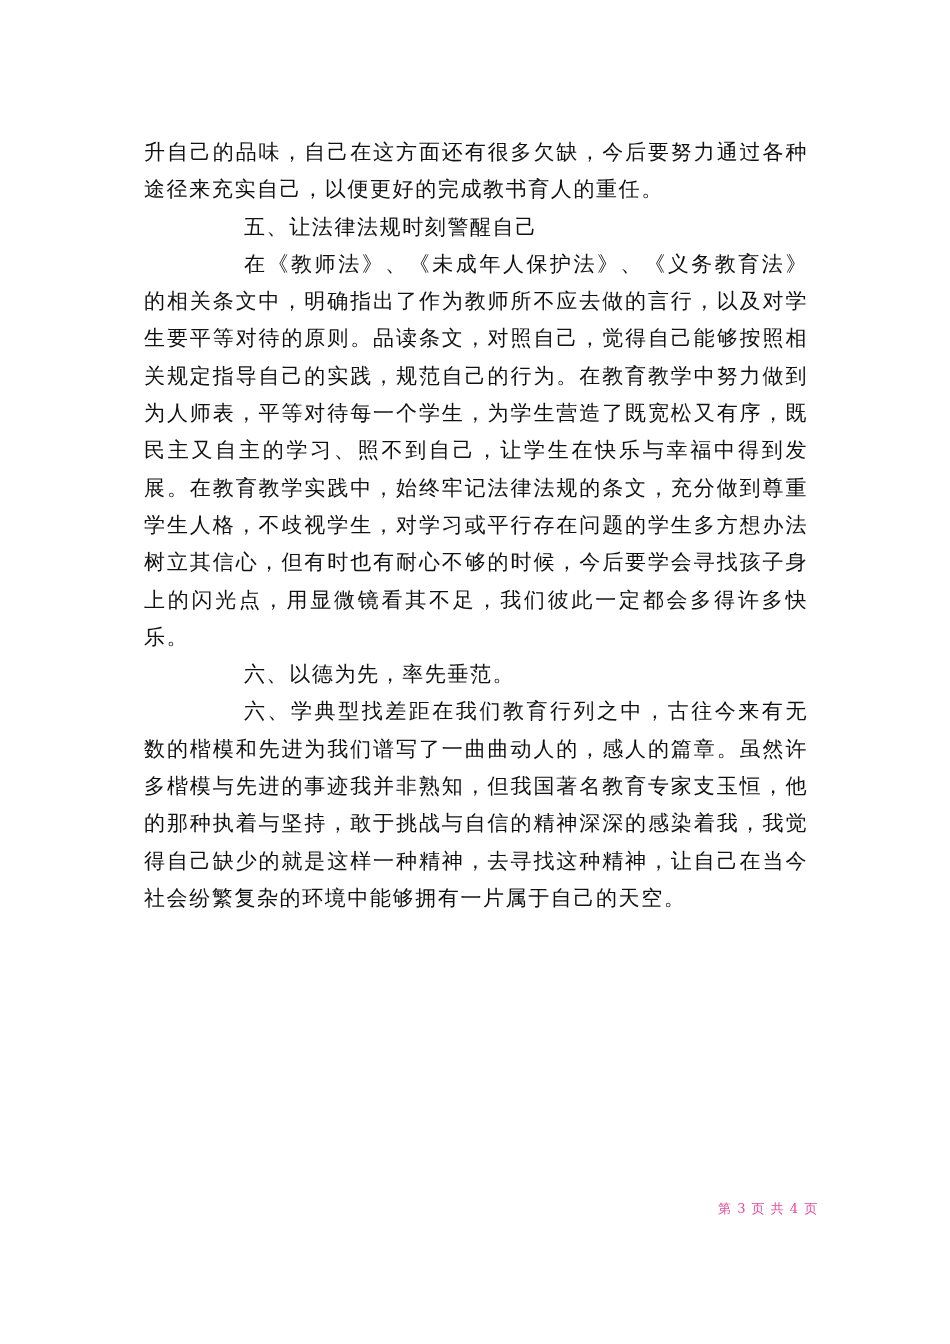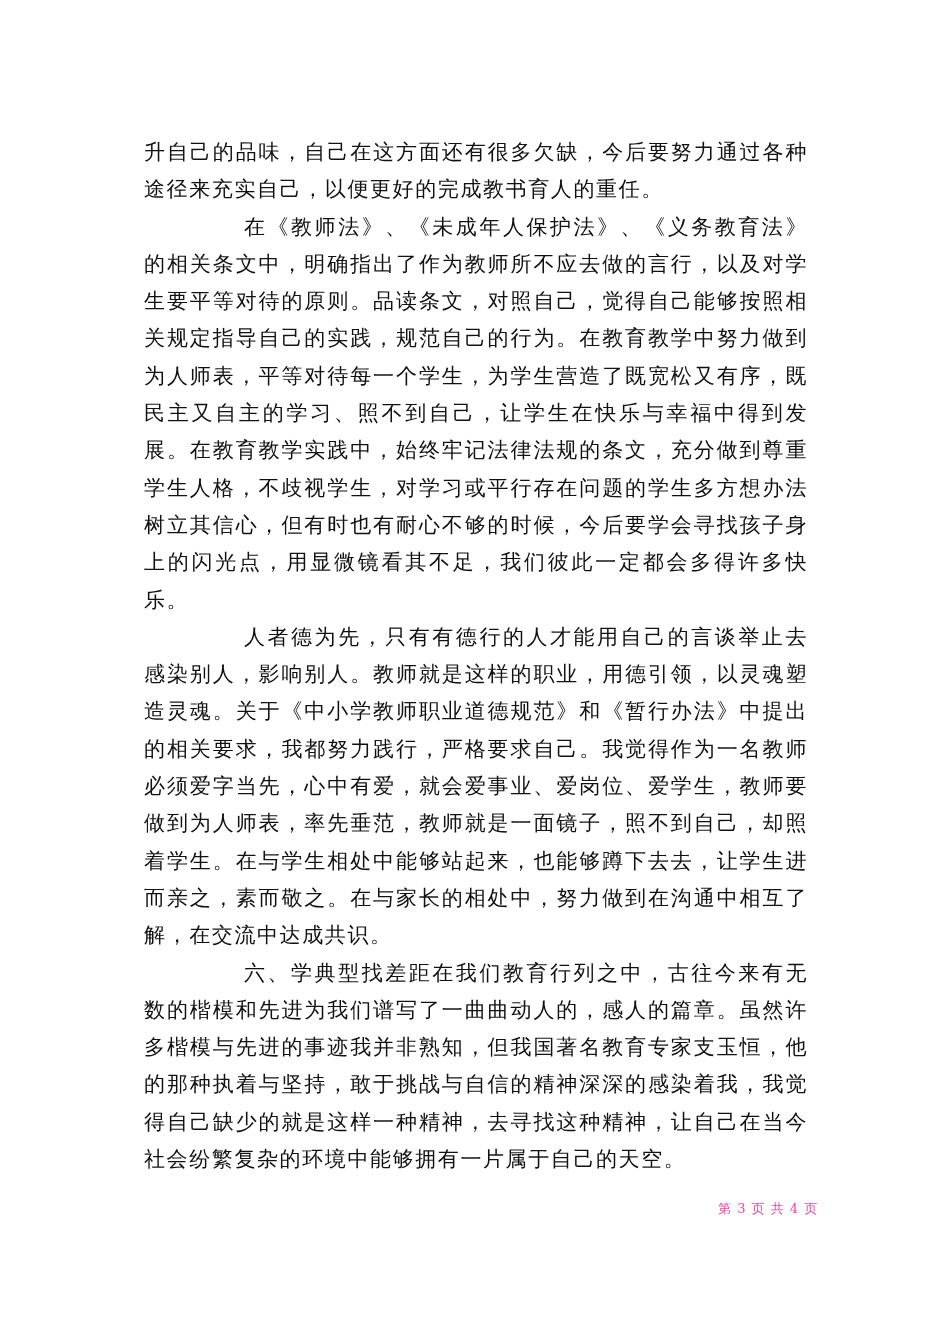--- a/index.html
+++ b/index.html
@@ -20,18 +20,19 @@
       font-family: "DejaVu Serif", "Liberation Serif", serif;
       font-size: 13px; color: #ec4899; letter-spacing: 1px;
     }
   </style>
 </head>
 <body>
 
 <div class="page">
   <div class="content">
     <p class="body">升自己的品味，自己在这方面还有很多欠缺，今后要努力通过各种途径来充实自己，以便更好的完成教书育人的重任。</p>
+    <p class="heading">五、让法律法规时刻警醒自己</p>
     <p class="indent">在《教师法》、《未成年人保护法》、《义务教育法》的相关条文中，明确指出了作为教师所不应去做的言行，以及对学生要平等对待的原则。品读条文，对照自己，觉得自己能够按照相关规定指导自己的实践，规范自己的行为。在教育教学中努力做到为人师表，平等对待每一个学生，为学生营造了既宽松又有序，既民主又自主的学习、照不到自己，让学生在快乐与幸福中得到发展。在教育教学实践中，始终牢记法律法规的条文，充分做到尊重学生人格，不歧视学生，对学习或平行存在问题的学生多方想办法树立其信心，但有时也有耐心不够的时候，今后要学会寻找孩子身上的闪光点，用显微镜看其不足，我们彼此一定都会多得许多快乐。</p>
-    <p class="indent">人者德为先，只有有德行的人才能用自己的言谈举止去感染别人，影响别人。教师就是这样的职业，用德引领，以灵魂塑造灵魂。关于《中小学教师职业道德规范》和《暂行办法》中提出的相关要求，我都努力践行，严格要求自己。我觉得作为一名教师必须爱字当先，心中有爱，就会爱事业、爱岗位、爱学生，教师要做到为人师表，率先垂范，教师就是一面镜子，照不到自己，却照着学生。在与学生相处中能够站起来，也能够蹲下去去，让学生进而亲之，素而敬之。在与家长的相处中，努力做到在沟通中相互了解，在交流中达成共识。</p>
+    <p class="heading">六、以德为先，率先垂范。</p>
     <p class="indent">六、学典型找差距在我们教育行列之中，古往今来有无数的楷模和先进为我们谱写了一曲曲动人的，感人的篇章。虽然许多楷模与先进的事迹我并非熟知，但我国著名教育专家支玉恒，他的那种执着与坚持，敢于挑战与自信的精神深深的感染着我，我觉得自己缺少的就是这样一种精神，去寻找这种精神，让自己在当今社会纷繁复杂的环境中能够拥有一片属于自己的天空。</p>
   </div>
   <div class="footer">第 3 页 共 4 页</div>
 </div>
 
 </body></html>

